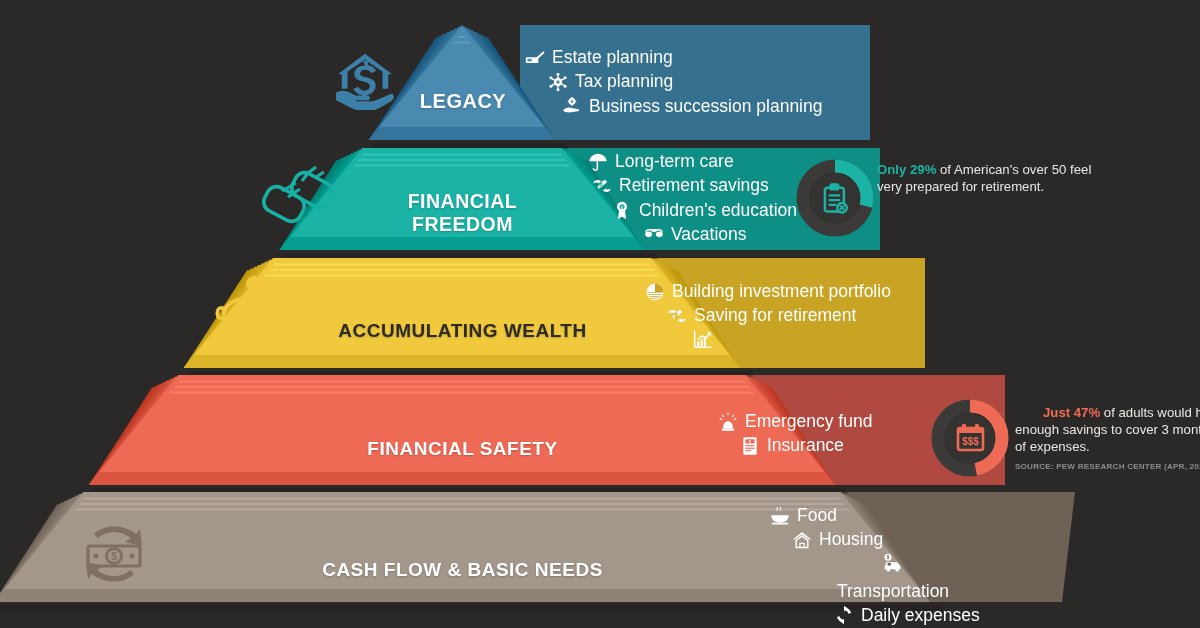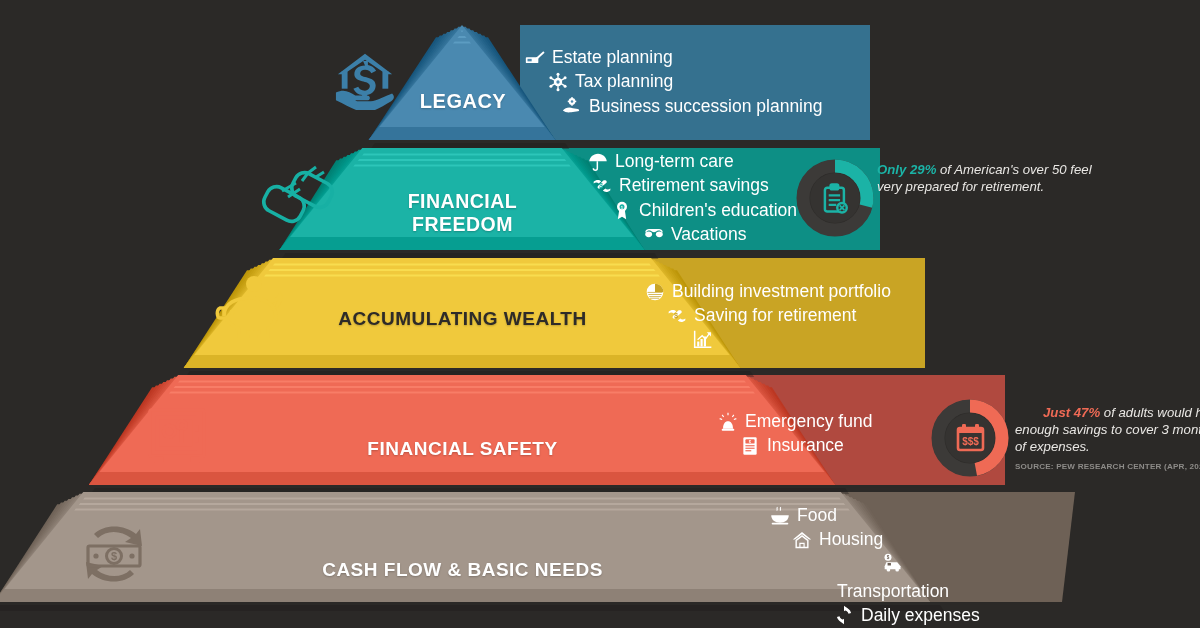--- a/index.html
+++ b/index.html
@@ -50,21 +50,20 @@
   
   .sideicon { position: absolute; }
 
   
   .stat { position: absolute; width: 215px; }
   .stat .headline {
     color: #e9e7e4;
     font-size: 13.2px;
     line-height: 1.27;
     font-weight: bold;
-    font-style: italic;
   }
   .stat .headline .hl { }
   .stat .src {
     margin-top: 7px;
     color: #8d8b88;
     font-size: 8.1px;
     line-height: 1.35;
     letter-spacing: .2px;
     font-weight: bold;
   }
@@ -149,21 +148,21 @@
         <polygon points="80.29809358752163,503 843.7019064124784,503 845.3240901213171,505 78.67590987868283,505" fill="#c5b8ad" opacity="0.55"></polygon>
         <polygon points="75.83708838821491,508.5 848.1629116117851,508.5 849.7850953206239,510.5 74.2149046793761,510.5" fill="#c5b8ad" opacity="0.55"></polygon>
       </g>
   </svg>
 
   <div class="tier-label" style="left: 398px; top: 78px; width: 130px; font-size: 20px; color: rgb(255, 255, 255);">LEGACY</div>
 
   <div class="tier-label" style="left: 385px; top: 178px; width: 155px; font-size: 19.5px; color: rgb(255, 255, 255);">FINANCIAL
 FREEDOM</div>
 
-  <div class="tier-label" style="left: 330px; top: 296px; width: 265px; font-size: 19px; color: rgb(46, 43, 40);">ACCUMULATING WEALTH</div>
+  <div class="tier-label" style="left: 330px; top: 308px; width: 265px; font-size: 19px; color: rgb(46, 43, 40);">ACCUMULATING WEALTH</div>
 
   <div class="tier-label" style="left: 345px; top: 426px; width: 235px; font-size: 19px; color: rgb(255, 255, 255);">FINANCIAL SAFETY</div>
 
   <div class="tier-label" style="left: 315px; top: 547px; width: 295px; font-size: 19px; color: rgb(255, 255, 255);">CASH FLOW &amp; BASIC NEEDS</div>
 
   <div class="bullets" style="left:520px; top:46px; width:250px;">
     <div class="row" style="padding-left:5px;">
       <span class="bi">
         <svg viewBox="0 0 24 24" width="20" height="20" fill="#fff">
           <rect x="1" y="11" width="15" height="7" rx="1"></rect>

